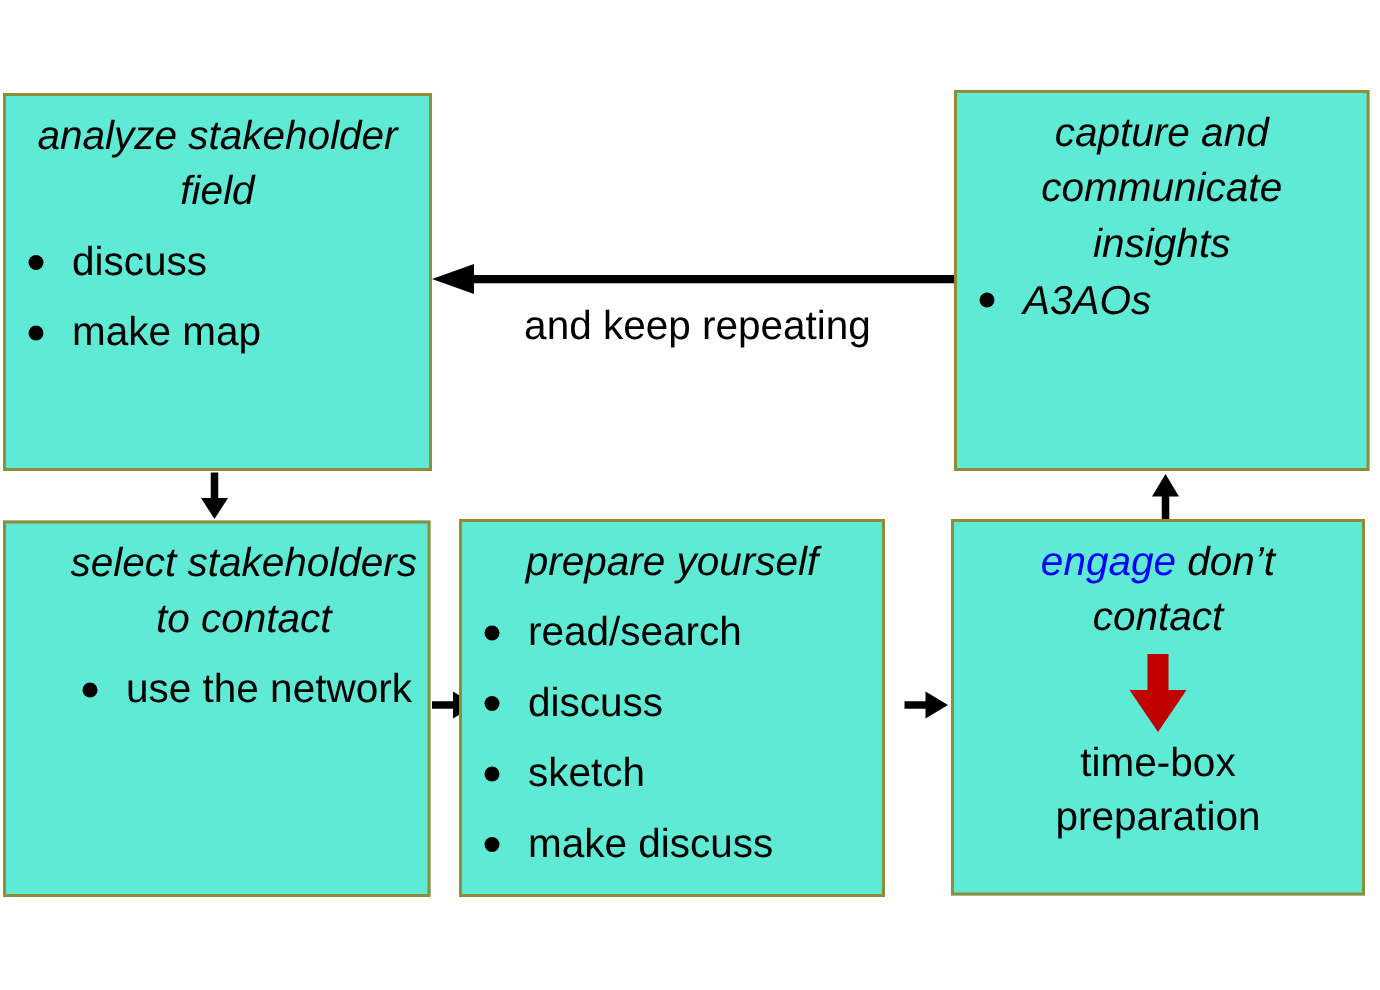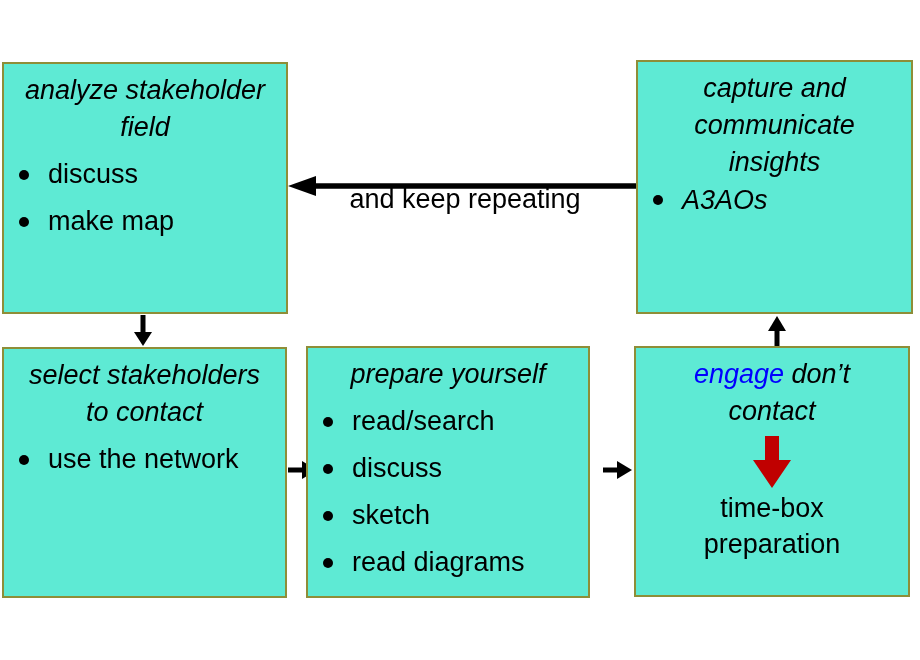--- a/index.html
+++ b/index.html
@@ -57,21 +57,21 @@
   }
   .arrow-layer {
     position: absolute;
     left: 0; top: 0;
     width: 920px; height: 660px;
     pointer-events: none;
   }
   .repeat-label {
     position: absolute;
     left: 320px;
-    top: 184px;
+    top: 202px;
     width: 290px;
     text-align: center;
     font-size: 27px;
   }
   .engage-arrow-wrap {
     text-align: center;
     margin-top: 6px;
     height: 52px;
   }
   .engage-note {
@@ -132,21 +132,21 @@
 communicate
 insights</div>
     <ul class="bullets">
       <li>
           <span class="dot"></span>
           <span>A3AOs</span>
         </li>
     </ul>
   </div>
 
-  <div class="note" style="left:2px; top:347px; width:285px; height:251px;">
+  <div class="note" style="left:2px; top:347px; width:285px; height:251px;padding-left:36px;">
     <div class="note-title">select stakeholders
 to contact</div>
     <ul class="bullets">
       <li>
           <span class="dot"></span>
           <span>use the network</span>
         </li>
     </ul>
   </div>
 
@@ -160,21 +160,21 @@
       <li>
           <span class="dot"></span>
           <span>discuss</span>
         </li>
       <li>
           <span class="dot"></span>
           <span>sketch</span>
         </li>
       <li>
           <span class="dot"></span>
-          <span>read diagrams</span>
+          <span>make discuss</span>
         </li>
     </ul>
   </div>
 
   <div class="note" style="left:634px; top:346px; width:276px; height:251px;">
     <div class="note-title"><span class="hl">engage</span><span> don’t
 contact</span></div>
     <div class="engage-arrow-wrap">
       <svg width="42" height="52" viewBox="0 0 42 52">
         <polygon points="14,0 28,0 28,24 40,24 21,52 2,24 14,24" fill="#c00000"></polygon>

